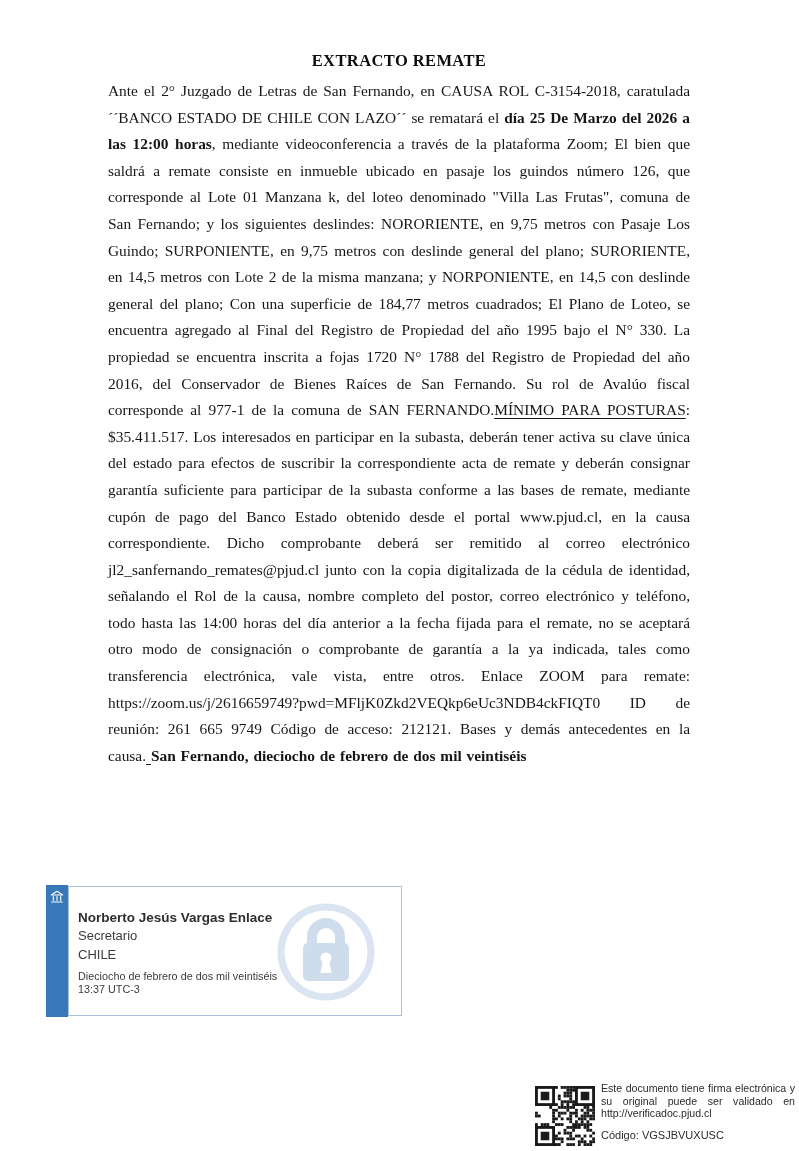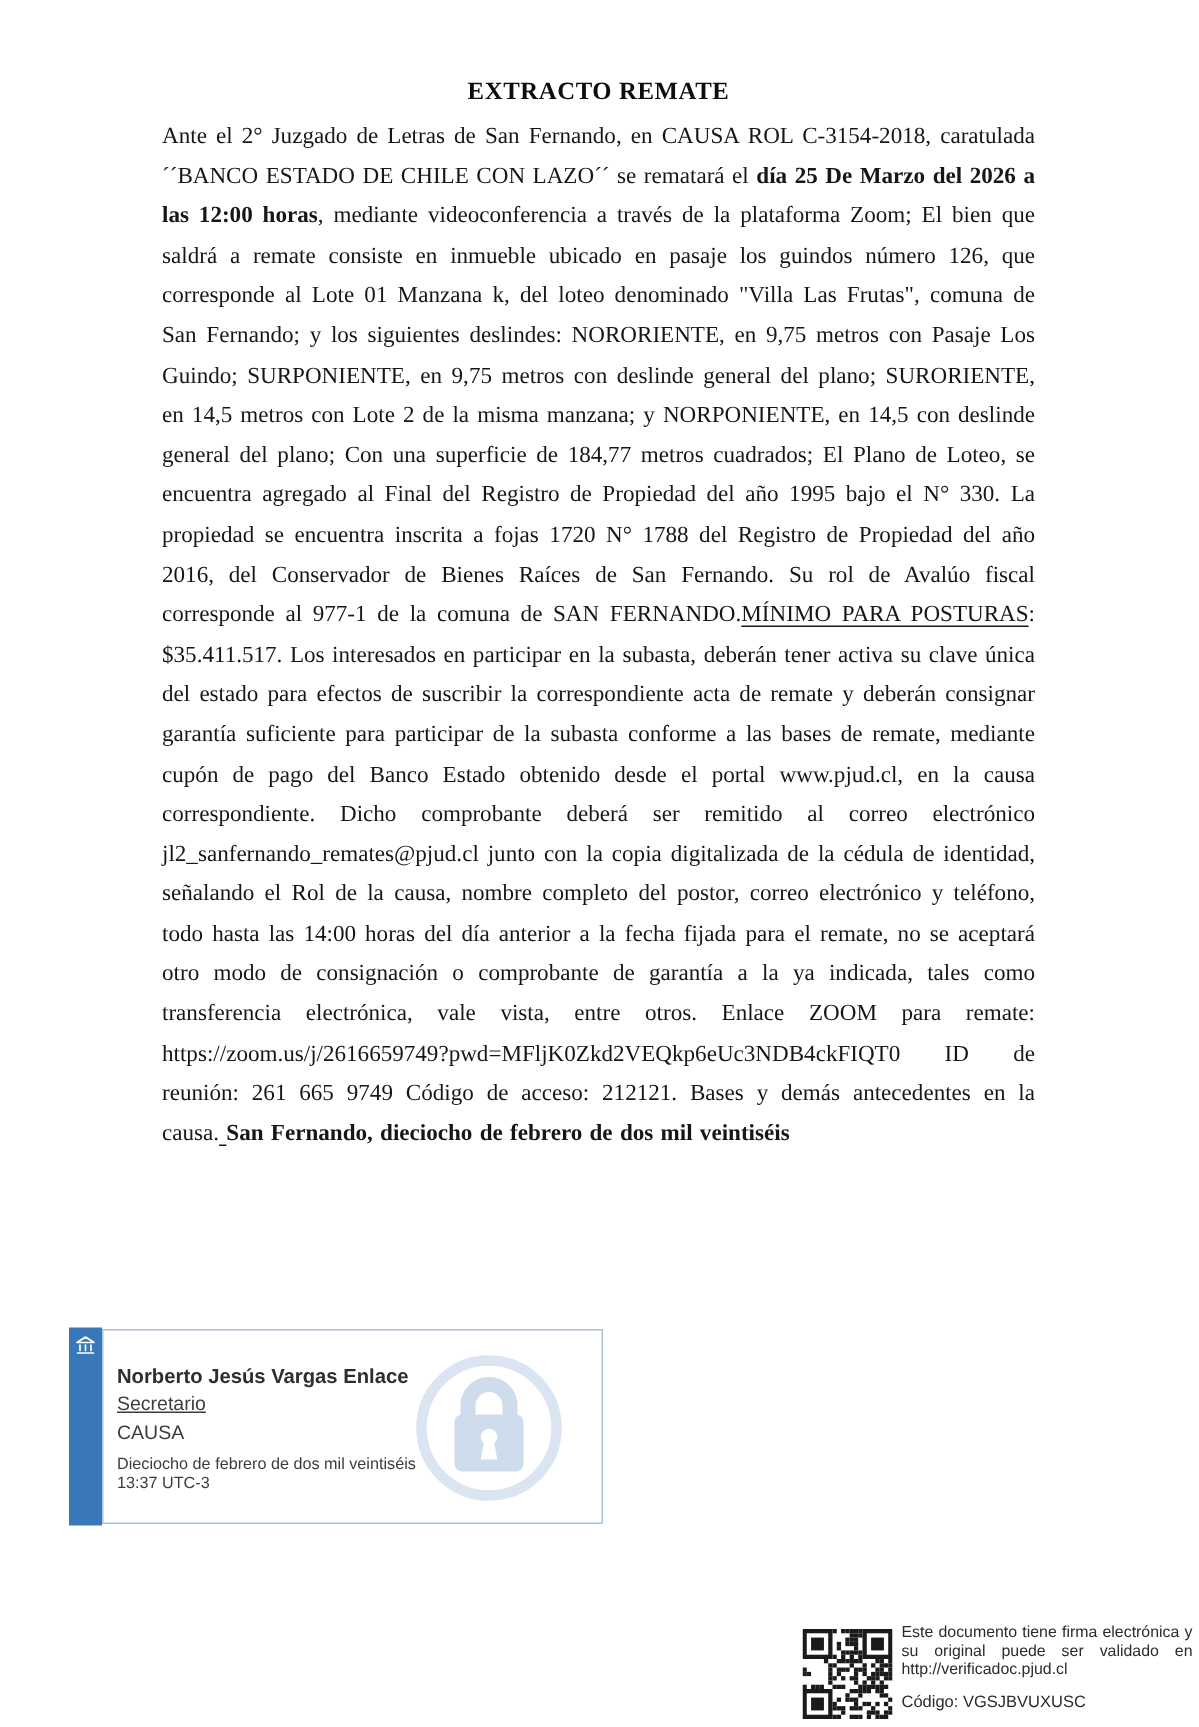--- a/index.html
+++ b/index.html
@@ -29,21 +29,21 @@
     display:flex;justify-content:center;align-items:flex-start;
     padding-top:4px;box-sizing:border-box;flex:none;
   }
   .sig-box{
     width:334px;height:130px;margin-top:1px;background:#ffffff;
     border:1px solid #a9c2dc;box-sizing:border-box;position:relative;
     font-family:"Liberation Sans",sans-serif;
   }
   .sig-text{position:absolute;left:9px;top:22px;color:#3c3c3c;}
   .sig-name{font-weight:bold;font-size:13.5px;color:#2e2e2e;line-height:17px;}
-  .sig-role{font-size:13px;line-height:19px;text-decoration:underline;}
+  .sig-role{font-size:13px;line-height:19px;}
   .sig-org{font-size:13px;line-height:19px;}
   .sig-date{font-size:10.8px;line-height:12.5px;margin-top:6px;}
   .sig-time{font-size:10.8px;line-height:12.5px;}
   .sig-badge{position:absolute;left:207px;top:15px;width:100px;height:100px;}
 
   
   .verify{
     position:absolute;left:535px;top:1081px;width:260px;
     font-family:"Liberation Sans",sans-serif;color:#2b2b2b;
   }
@@ -79,21 +79,21 @@
       <svg class="sig-badge" width="100" height="100" viewBox="0 0 100 100">
         <circle cx="50" cy="50" r="45" fill="none" stroke="#dbe4f1" stroke-width="7"></circle>
         <path d="M36 45 v-10 a14 14 0 0 1 28 0 v10" fill="none" stroke="#cfdcec" stroke-width="10"></path>
         <rect x="27" y="41" width="46" height="38" rx="5" fill="#cfdcec"></rect>
         <circle cx="50" cy="56" r="5.5" fill="#ffffff"></circle>
         <path d="M46.8 58.5 h6.4 l2.3 12.5 h-11 z" fill="#ffffff"></path>
       </svg>
       <div class="sig-text">
         <div class="sig-name">Norberto Jesús Vargas Enlace</div>
         <div class="sig-role">Secretario</div>
-        <div class="sig-org">CAUSA</div>
+        <div class="sig-org">CHILE</div>
         <div class="sig-date">Dieciocho de febrero de dos mil veintiséis</div>
         <div class="sig-time">13:37 UTC-3</div>
       </div>
     </div>
   </div>
 
   <div class="verify">
     <svg class="qr" viewBox="0 0 60 60">
         <rect x="20" y="0" width="2.857142857142857" height="2.857142857142857" fill="#1a1a1a"></rect>
         <rect x="25.714285714285715" y="0" width="2.857142857142857" height="2.857142857142857" fill="#1a1a1a"></rect>

